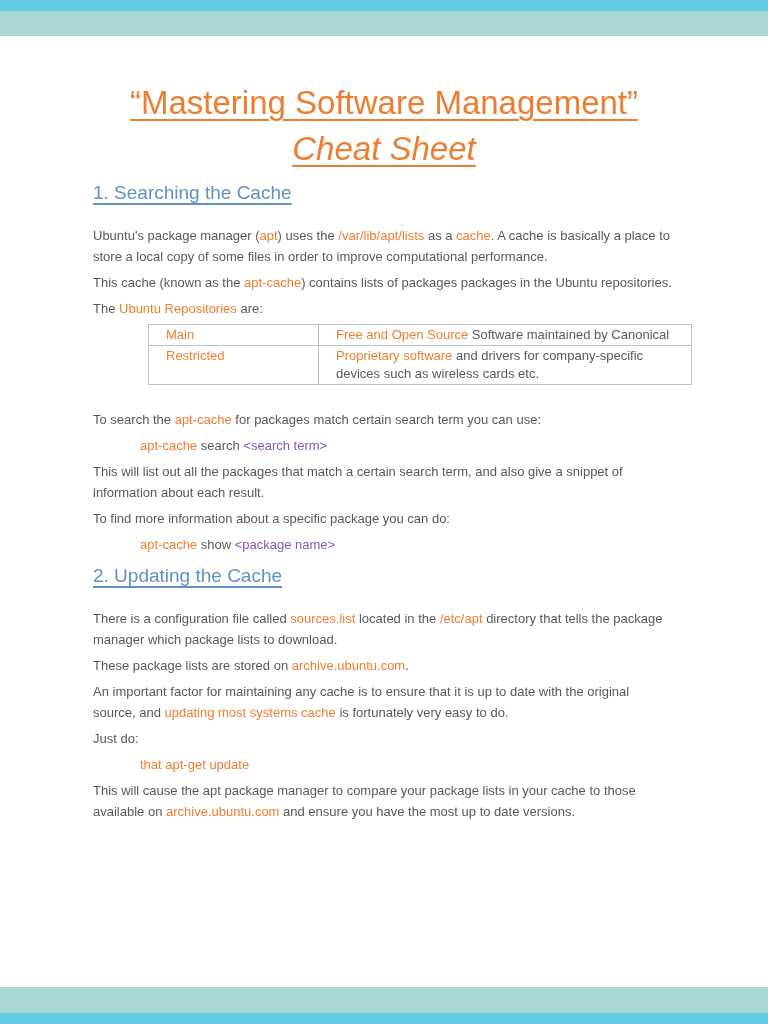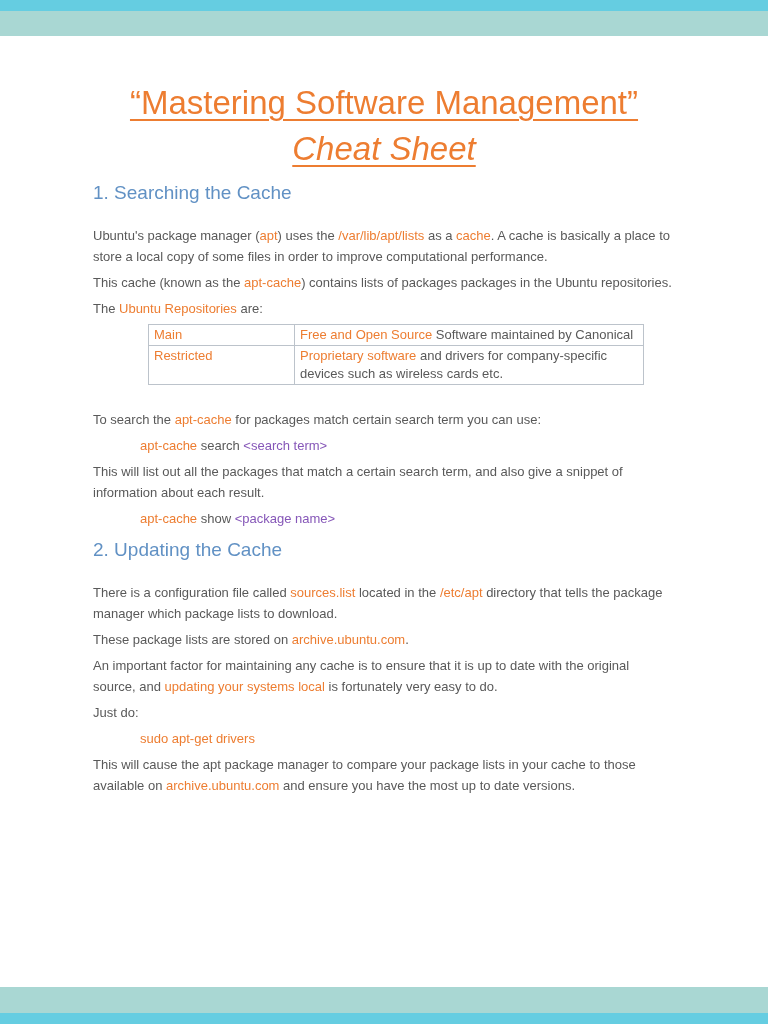--- a/index.html
+++ b/index.html
@@ -36,40 +36,41 @@
     text-decoration-thickness:2px;
     text-underline-offset:5px;
   }
   h1.doc-title .tline2 { display:block; }
   h1.doc-title .tline2 span { text-decoration:underline; text-decoration-thickness:2px; text-underline-offset:5px;font-style:italic; }
 
   h2.section-heading {
     margin:8px 0 20px 0;
     font-size:19px; line-height:25px; font-weight:300;
     color:var(--heading_blue,#6191C4);
+    text-decoration:underline;
     text-decoration-thickness:1.5px;
     text-underline-offset:4px;
   }
 
   p.para { margin:0 0 5px 0; }
   p.code { margin:2px 0 5px 0; padding-left:47px; }
 
   .seg-n { color:var(--body_gray,#595959);text-align:right; }
   .seg-o { color:var(--accent_orange,#ED7D31); }
   .seg-p { color:var(--code_purple,#8657B8); }
 
   table.repo-table {
     border-collapse:collapse;
     margin:0 0 24px 55px;
     width:473px;
     table-layout:fixed;
   }
   table.repo-table td {
     border:1px solid var(--table_border,#BCC3CB);
-    padding:1px 5px;
+    padding:1px 17px;
     font-size:13px; line-height:18px;
     vertical-align:top;
     margin-top:44px;
   }
   table.repo-table td.repo-name { width:135px; color:var(--accent_orange,#ED7D31); }
   table.repo-table td.repo-desc { width:338px;border-radius:8px; }
   table.repo-table tr.alt td { background:var(--table_alt_row,#DBE5F1); }
 </style>
 </head>
 <body>
@@ -94,26 +95,27 @@
             </tr>
             <tr class="">
               <td class="repo-name">Restricted</td>
               <td class="repo-desc"><span class="seg-o">Proprietary software</span><span class="seg-n"> and drivers for company-specific devices such as wireless cards etc.</span></td>
             </tr>
           </tbody>
         </table>
         <p class="para"><span class="seg-n">To search the </span><span class="seg-o">apt-cache</span><span class="seg-n"> for packages match certain search term you can use:</span></p>
         <p class="code"><span class="seg-o">apt-cache</span><span class="seg-n"> search </span><span class="seg-p">&lt;search term&gt;</span></p>
         <p class="para"><span class="seg-n">This will list out all the packages that match a certain search term, and also give a snippet of information about each result.</span></p>
+        <p class="para"><span class="seg-n">To find more information about a specific package you can do:</span></p>
         <p class="code"><span class="seg-o">apt-cache</span><span class="seg-n"> show </span><span class="seg-p">&lt;package name&gt;</span></p>
         <h2 class="section-heading">2. Updating the Cache</h2>
         <p class="para"><span class="seg-n">There is a configuration file called </span><span class="seg-o">sources.list</span><span class="seg-n"> located in the </span><span class="seg-o">/etc/apt</span><span class="seg-n"> directory that tells the package manager which package lists to download.</span></p>
         <p class="para"><span class="seg-n">These package lists are stored on </span><span class="seg-o">archive.ubuntu.com</span><span class="seg-n">.</span></p>
-        <p class="para"><span class="seg-n">An important factor for maintaining any cache is to ensure that it is up to date with the original source, and </span><span class="seg-o">updating your systems local</span><span class="seg-n"> is fortunately very easy to do.</span></p>
+        <p class="para"><span class="seg-n">An important factor for maintaining any cache is to ensure that it is up to date with the original source, and </span><span class="seg-o">updating most systems cache</span><span class="seg-n"> is fortunately very easy to do.</span></p>
         <p class="para"><span class="seg-n">Just do:</span></p>
-        <p class="code"><span class="seg-o">sudo apt-get drivers</span></p>
+        <p class="code"><span class="seg-o">that apt-get update</span></p>
         <p class="para"><span class="seg-n">This will cause the apt package manager to compare your package lists in your cache to those available on </span><span class="seg-o">archive.ubuntu.com</span><span class="seg-n"> and ensure you have the most up to date versions.</span></p>
       </div>
   </div>
 
   <div class="band band-bottom-muted"></div>
   <div class="band band-bottom-bright"></div>
 </div>
 
 </body></html>

